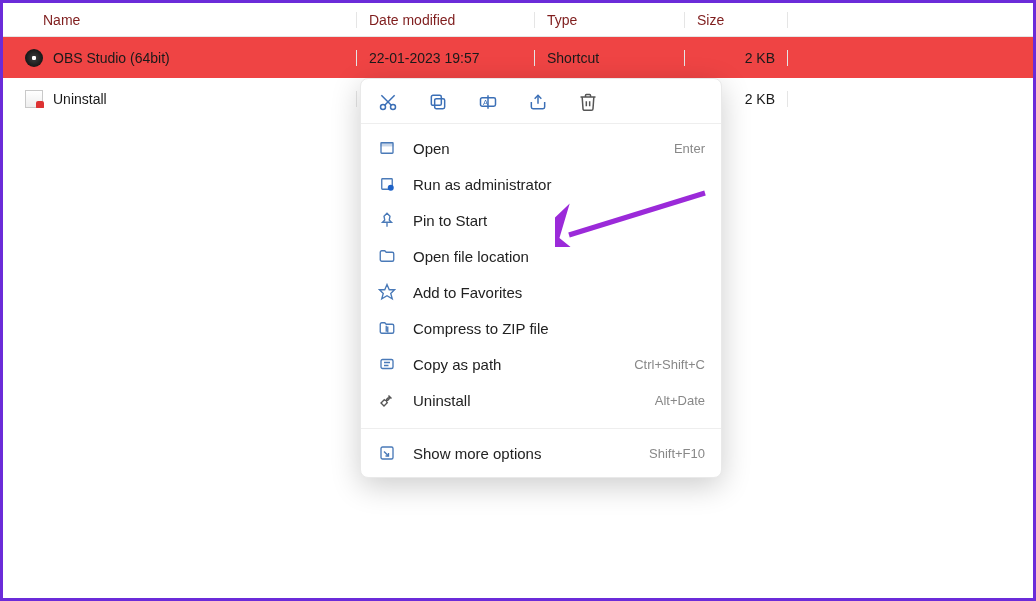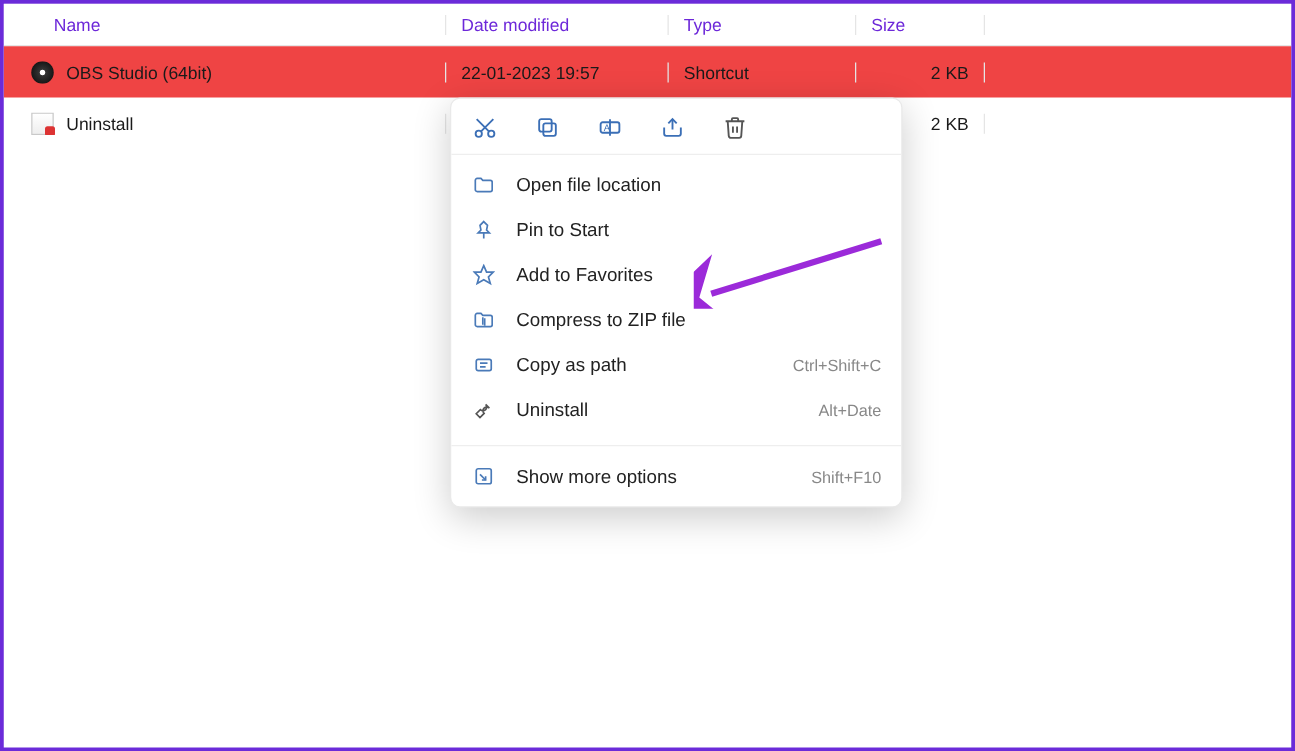--- a/index.html
+++ b/index.html
@@ -12,21 +12,21 @@
     height: 601px;
     overflow: hidden;
     position: relative;
     border: 3px solid #6b2bd9;
   }
   .header {
     display: flex;
     align-items: center;
     height: 34px;
     border-bottom: 1px solid #e5e5e5;
-    color: #6d28d9;
+    color: #7f1d1d;
     background: #fff;
   }
   .col { padding: 0 12px; overflow: hidden; white-space: nowrap; text-overflow: ellipsis; }
   .col-name { flex: 0 0 340px; padding-left: 40px; }
   .col-date { flex: 0 0 178px; border-left: 1px solid #e5e5e5; margin-left: 13px; }
   .col-type { flex: 0 0 150px; border-left: 1px solid #e5e5e5; }
   .col-size { flex: 0 0 104px; border-left: 1px solid #e5e5e5; text-align: left; border-right: 1px solid #e5e5e5;}
   .row {
     display: flex;
     align-items: center;
@@ -167,34 +167,54 @@
           <path d="M10 11v6M14 11v6"></path>
           <path d="M9 6V4a1 1 0 0 1 1-1h4a1 1 0 0 1 1 1v2"></path>
         </svg>
     </span>
   </div>
 
   <div class="ctx-items">
     <div class="ctx-item">
       <span class="mi">
         <svg viewBox="0 0 24 24" width="18" height="18" fill="none" stroke="currentColor" stroke-width="1.8">
-            <path d="M3 7a2 2 0 0 1 2-2h4l2 2h8a2 2 0 0 1 2 2v8a2 2 0 0 1-2 2H5a2 2 0 0 1-2-2z"></path>
-          </svg>
-      </span>
-      <span class="label">Open file location</span>
+            <rect x="4" y="5" width="16" height="14" rx="1"></rect>
+            <rect x="4" y="5" width="16" height="4" fill="currentColor" opacity=".3"></rect>
+          </svg>
+      </span>
+      <span class="label">Open</span>
+      <span class="shortcut">Enter</span>
+    </div>
+    <div class="ctx-item">
+      <span class="mi">
+        <svg viewBox="0 0 24 24" width="18" height="18" fill="none" stroke="currentColor" stroke-width="1.8">
+            <rect x="5" y="5" width="14" height="14" rx="1"></rect>
+            <circle cx="17" cy="17" r="4" fill="#1e62c8" stroke="none"></circle>
+          </svg>
+      </span>
+      <span class="label">Run as administrator</span>
       <span class="shortcut"></span>
     </div>
     <div class="ctx-item">
       <span class="mi">
         <svg viewBox="0 0 24 24" width="18" height="18" fill="none" stroke="currentColor" stroke-width="1.8">
             <path d="M12 3l4 4-1 5 3 3H6l3-3-1-5z"></path>
             <line x1="12" y1="15" x2="12" y2="21"></line>
           </svg>
       </span>
       <span class="label">Pin to Start</span>
+      <span class="shortcut"></span>
+    </div>
+    <div class="ctx-item">
+      <span class="mi">
+        <svg viewBox="0 0 24 24" width="18" height="18" fill="none" stroke="currentColor" stroke-width="1.8">
+            <path d="M3 7a2 2 0 0 1 2-2h4l2 2h8a2 2 0 0 1 2 2v8a2 2 0 0 1-2 2H5a2 2 0 0 1-2-2z"></path>
+          </svg>
+      </span>
+      <span class="label">Open file location</span>
       <span class="shortcut"></span>
     </div>
     <div class="ctx-item">
       <span class="mi">
         <svg viewBox="0 0 24 24" width="18" height="18" fill="none" stroke="currentColor" stroke-width="1.8">
             <polygon points="12 2 15 9 22 9 17 14 19 21 12 17 5 21 7 14 2 9 9 9"></polygon>
           </svg>
       </span>
       <span class="label">Add to Favorites</span>
       <span class="shortcut"></span>

